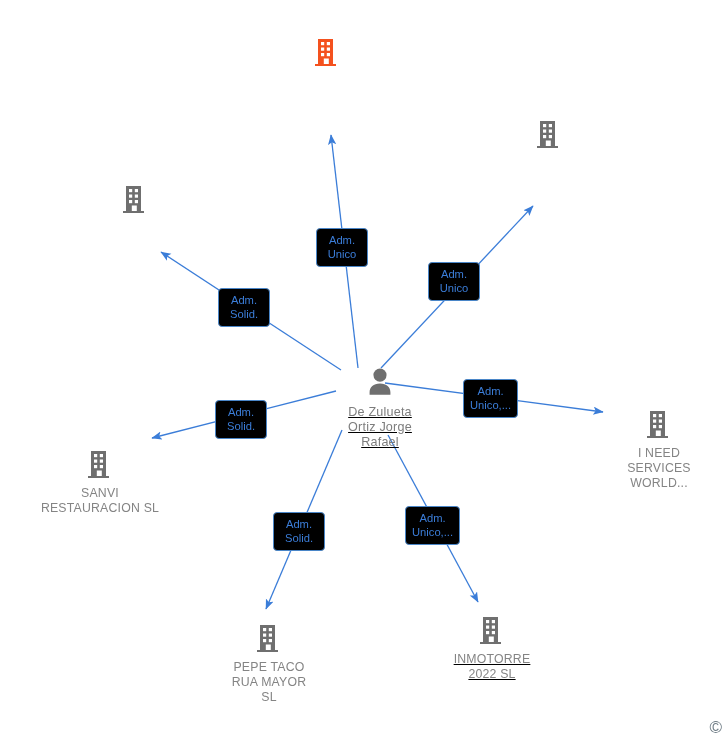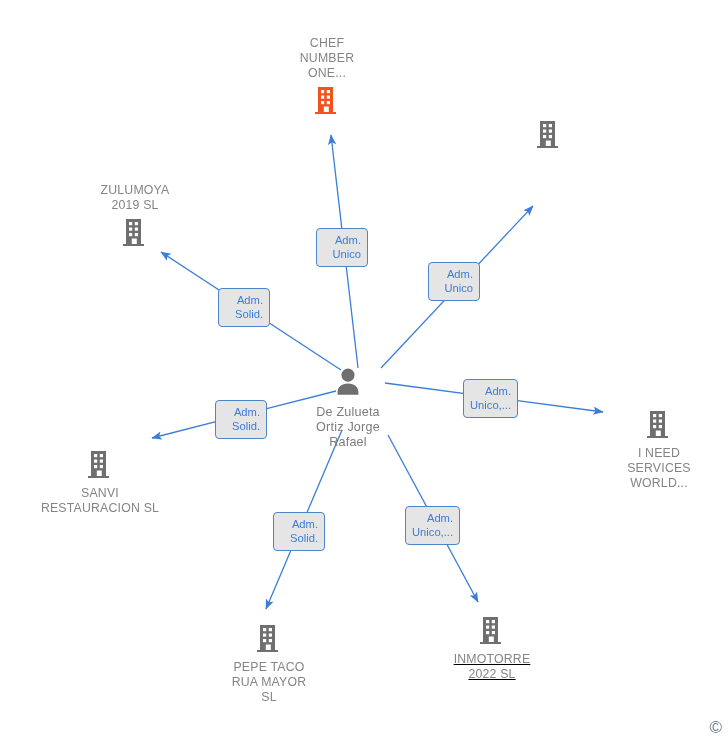--- a/index.html
+++ b/index.html
@@ -44,26 +44,26 @@
   }
   .node.label-above .label { margin-bottom: 3px; }
   .node.label-below .label { margin-top: 3px; }
   .node.highlight .glyph { color: #f4511e; }
   .node.center .label { color: #7d7d7d; font-size: 12.6px; }
 
   .edge-label {
     position: absolute;
     border: 1px solid #4a86c8;
     border-radius: 4px;
-    background: #e5e5e5;
+    background: #000000;
     color: #3b7dd8;
     font-size: 11.2px;
     line-height: 14px;
     padding: 4px 6px 5px 6px;
-    text-align: right;
+    text-align: center;
     white-space: pre-line;
     min-width: 52px;
   }
 
   #watermark {
     position: absolute;
     right: 6px;
     bottom: 4px;
     display: flex;
     align-items: center;
@@ -104,33 +104,30 @@
         <path d="M381,368 L533,206" stroke="#3b7dd8" stroke-width="1.3" fill="none" marker-end="url(#arrowhead)"></path>
         <path d="M341,370 L161,252" stroke="#3b7dd8" stroke-width="1.3" fill="none" marker-end="url(#arrowhead)"></path>
         <path d="M385,383 L603,412" stroke="#3b7dd8" stroke-width="1.3" fill="none" marker-end="url(#arrowhead)"></path>
         <path d="M336,391 L152,438" stroke="#3b7dd8" stroke-width="1.3" fill="none" marker-end="url(#arrowhead)"></path>
         <path d="M342,430 L266,609" stroke="#3b7dd8" stroke-width="1.3" fill="none" marker-end="url(#arrowhead)"></path>
         <path d="M388,435 L478,602" stroke="#3b7dd8" stroke-width="1.3" fill="none" marker-end="url(#arrowhead)"></path>
       </g>
   </svg>
 
   <div id="node-layer">
-      <div class="node label-below center" style="left: 348px; top: 365px;">
+      <div class="node label-below center" style="left: 380px; top: 365px; text-decoration: underline;">
         <span class="glyph"><svg width="34" height="34" viewBox="0 0 32 32" aria-hidden="true">
             <circle cx="16" cy="9.5" r="6.2" fill="#6f6f6f"></circle>
             <path fill="#6f6f6f" d="M16 17.5c-6.2 0-9.8 3.6-9.8 8.2V28h19.6v-2.3c0-4.6-3.6-8.2-9.8-8.2z"></path>
           </svg></span>
         <span class="label">De Zulueta
 Ortiz Jorge
 Rafael</span>
       </div>
       <div class="node label-above highlight" style="left: 327px; top: 36px;">
-        <span class="label">CHEF
-NUMBER
-ONE...</span>
         <span class="glyph"><svg width="32" height="32" viewBox="0 0 32 32" aria-hidden="true">
             <path fill="#f4511e" d="M7 3h15v25h3v2H4v-2h3V3z"></path>
             <rect x="10" y="6" width="3.2" height="3.2" fill="#ffffff"></rect>
             <rect x="15.8" y="6" width="3.2" height="3.2" fill="#ffffff"></rect>
             <rect x="10" y="11.5" width="3.2" height="3.2" fill="#ffffff"></rect>
             <rect x="15.8" y="11.5" width="3.2" height="3.2" fill="#ffffff"></rect>
             <rect x="10" y="17" width="3.2" height="3.2" fill="#ffffff"></rect>
             <rect x="15.8" y="17" width="3.2" height="3.2" fill="#ffffff"></rect>
             <rect x="12.8" y="22.5" width="5" height="5.5" fill="#ffffff"></rect>
           </svg></span>
@@ -141,22 +138,20 @@
             <rect x="10" y="6" width="3.2" height="3.2" fill="#ffffff"></rect>
             <rect x="15.8" y="6" width="3.2" height="3.2" fill="#ffffff"></rect>
             <rect x="10" y="11.5" width="3.2" height="3.2" fill="#ffffff"></rect>
             <rect x="15.8" y="11.5" width="3.2" height="3.2" fill="#ffffff"></rect>
             <rect x="10" y="17" width="3.2" height="3.2" fill="#ffffff"></rect>
             <rect x="15.8" y="17" width="3.2" height="3.2" fill="#ffffff"></rect>
             <rect x="12.8" y="22.5" width="5" height="5.5" fill="#ffffff"></rect>
           </svg></span>
       </div>
       <div class="node label-above" style="left: 135px; top: 183px;">
-        <span class="label">ZULUMOYA
-2019  SL</span>
         <span class="glyph"><svg width="32" height="32" viewBox="0 0 32 32" aria-hidden="true">
             <path fill="#6f6f6f" d="M7 3h15v25h3v2H4v-2h3V3z"></path>
             <rect x="10" y="6" width="3.2" height="3.2" fill="#ffffff"></rect>
             <rect x="15.8" y="6" width="3.2" height="3.2" fill="#ffffff"></rect>
             <rect x="10" y="11.5" width="3.2" height="3.2" fill="#ffffff"></rect>
             <rect x="15.8" y="11.5" width="3.2" height="3.2" fill="#ffffff"></rect>
             <rect x="10" y="17" width="3.2" height="3.2" fill="#ffffff"></rect>
             <rect x="15.8" y="17" width="3.2" height="3.2" fill="#ffffff"></rect>
             <rect x="12.8" y="22.5" width="5" height="5.5" fill="#ffffff"></rect>
           </svg></span>

